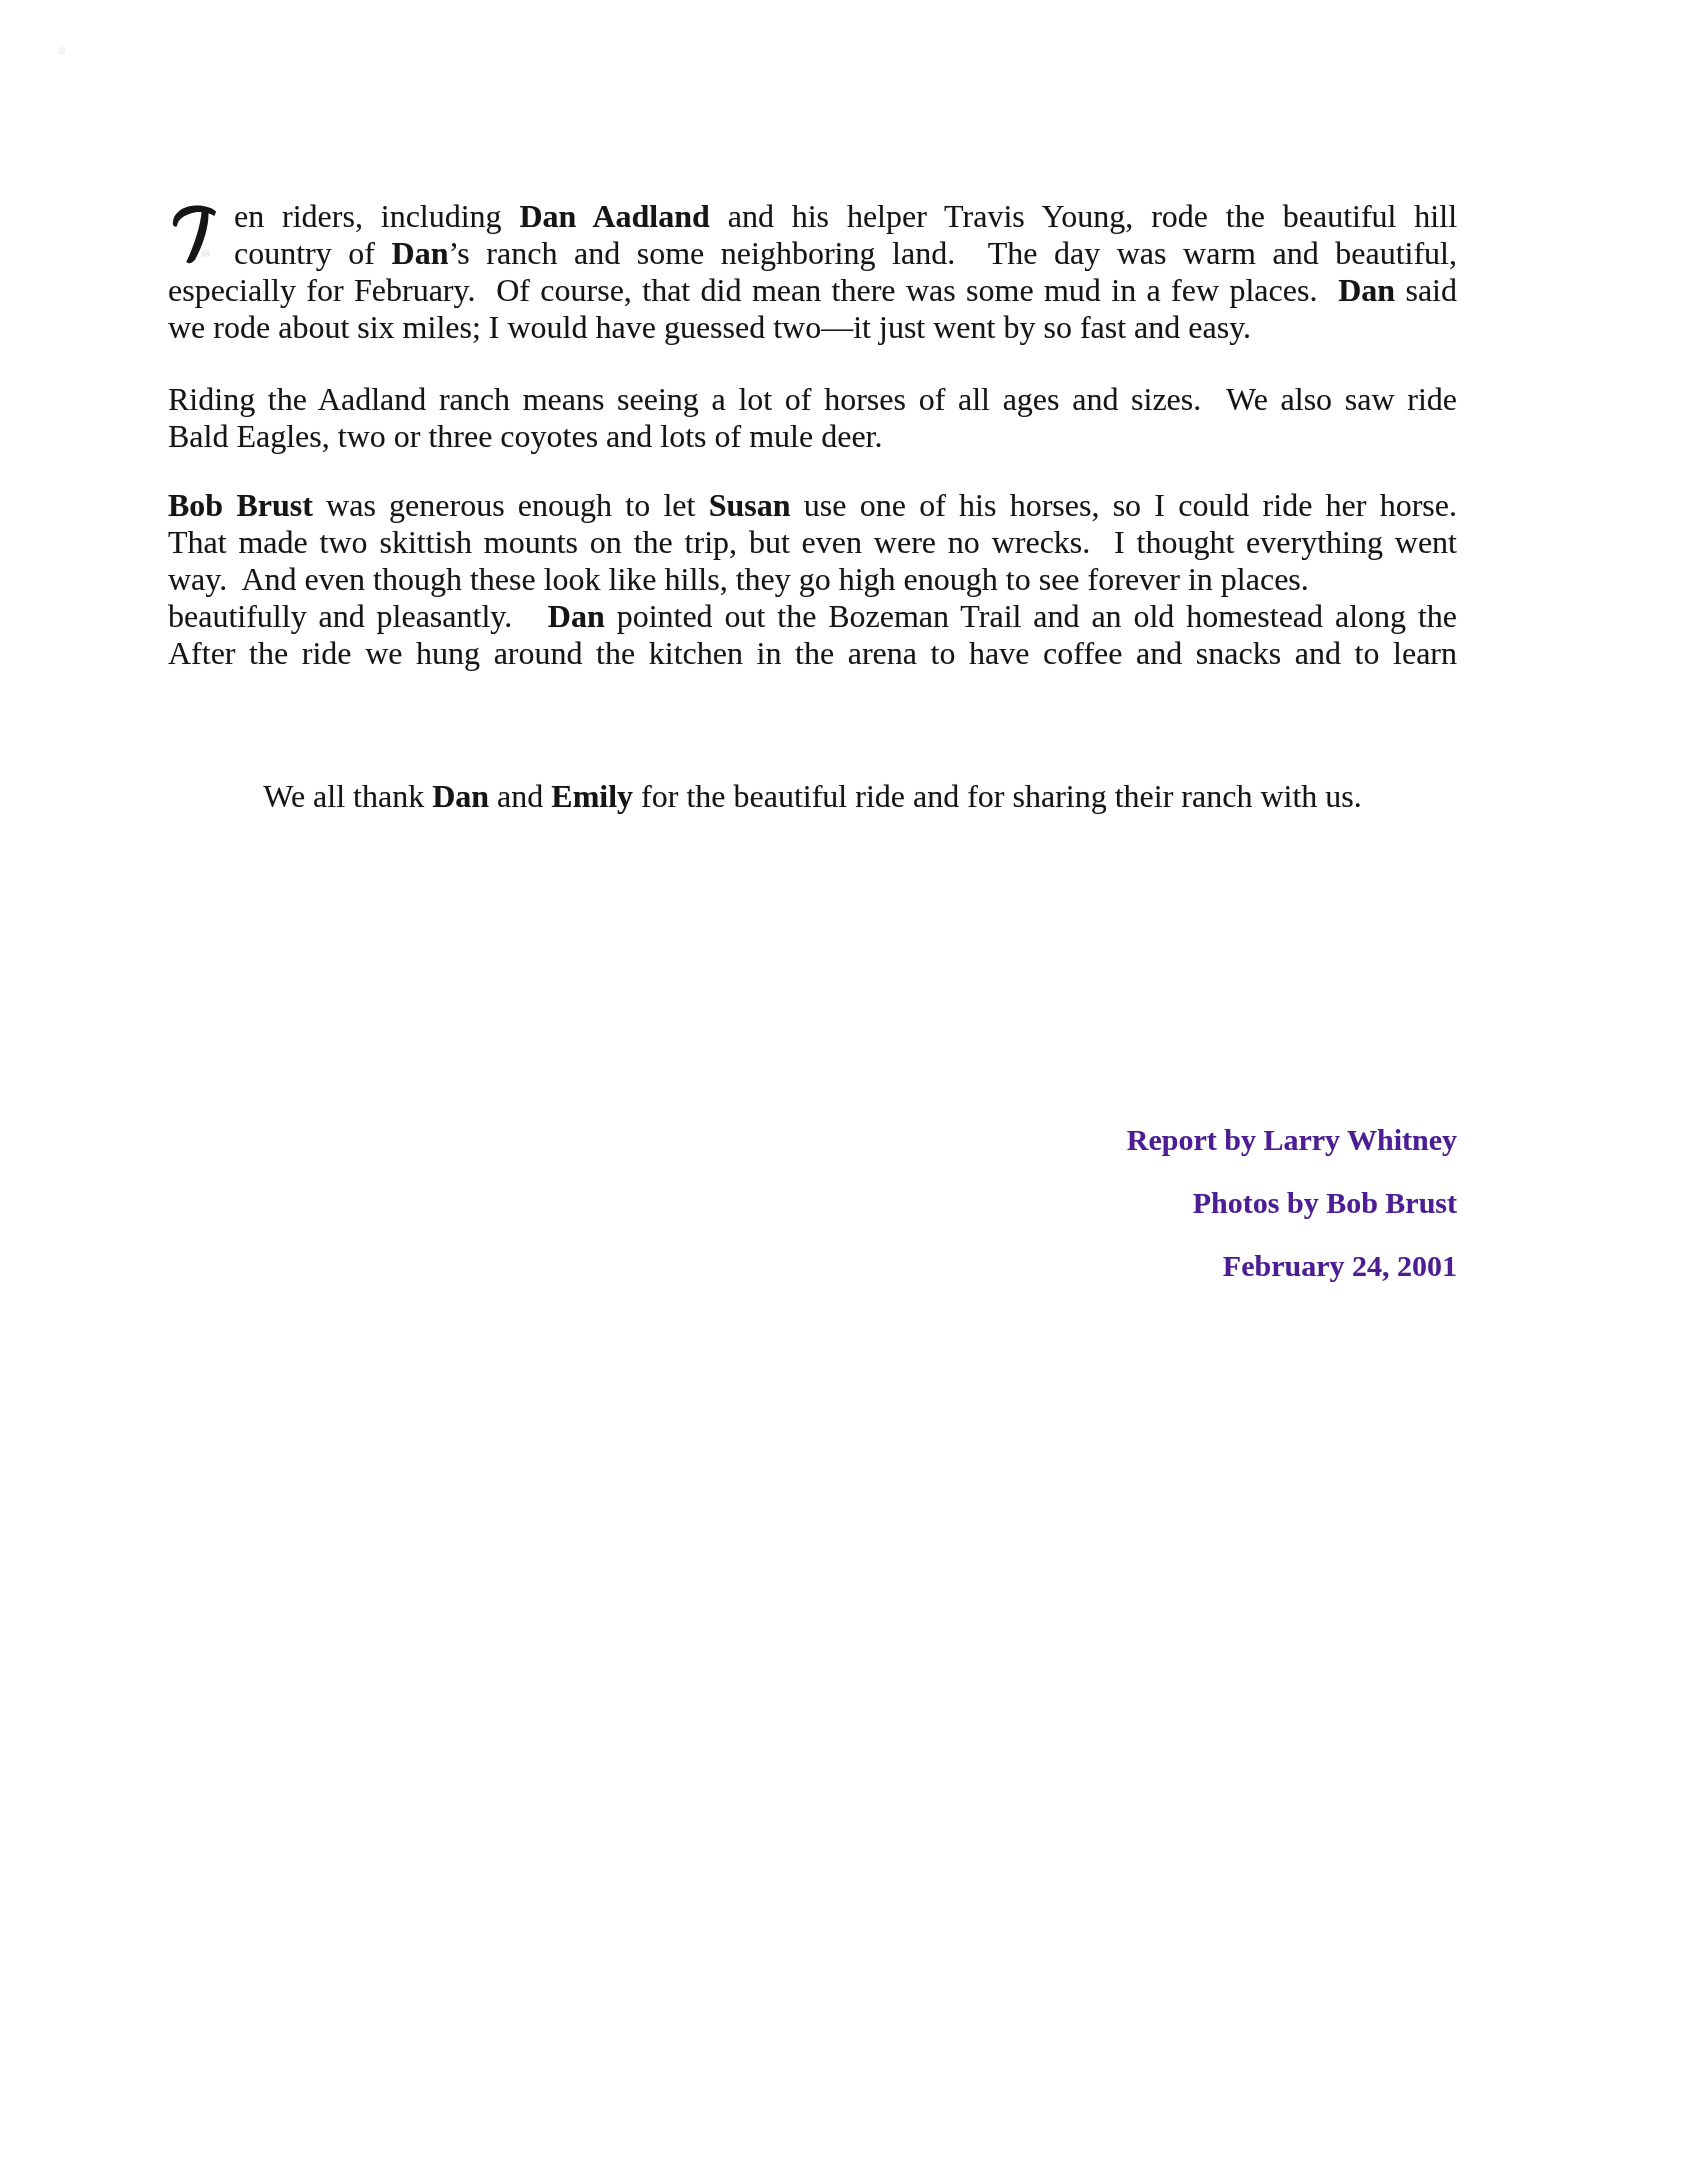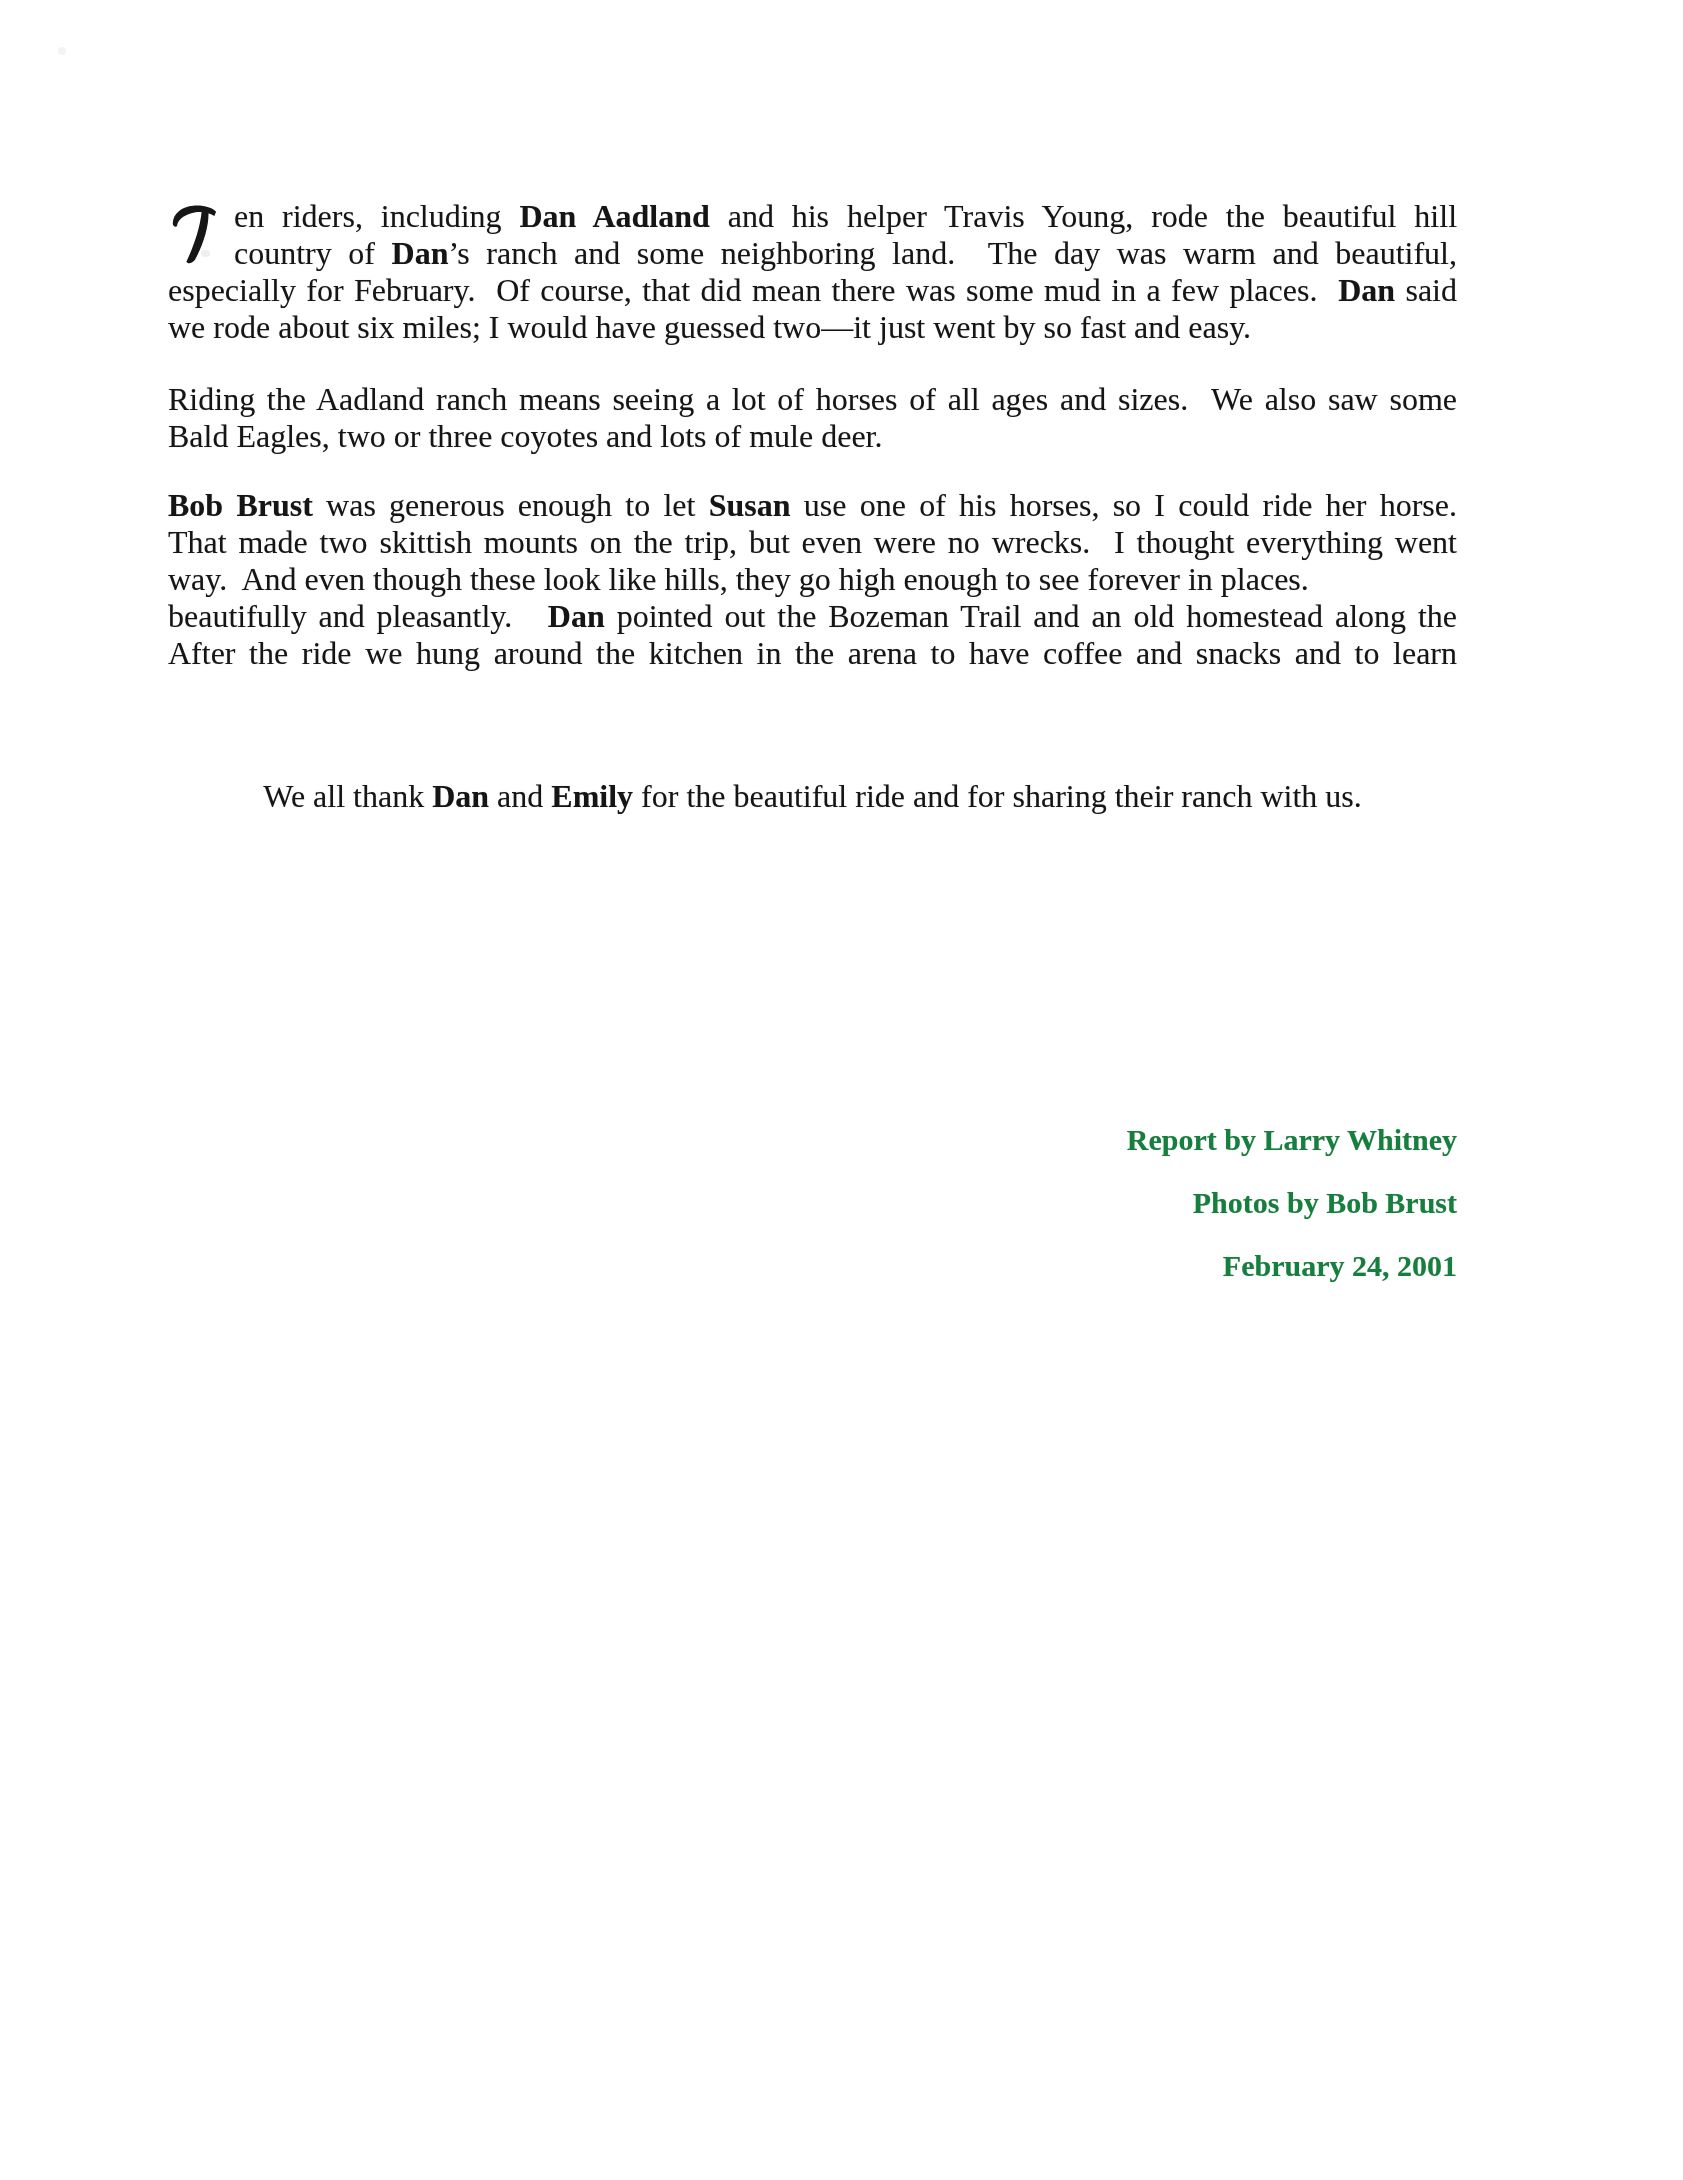--- a/index.html
+++ b/index.html
@@ -45,21 +45,21 @@
 
   
   #signature {
     position: absolute;
     left: 168px; top: 1121px;
     width: 1289px;
     text-align: right;
     font-size: 30px;
     line-height: 37px;
     font-weight: bold;
-    color: #15803d;
+    color: #4c1d95;
     text-shadow: 0 0 0.9px rgba(21,21,21,0.30);
   }
   #signature .sig-line { margin-bottom: 26px; }
 
   
   .speck {
     position: absolute;
     border-radius: 50%;
     background: #f3f3f3;
   }
@@ -80,21 +80,21 @@
   </svg>
 
   <div id="article">
       <div class="para p0">
         <div class="line just indent">en riders, including <b>Dan Aadland</b> and his helper Travis Young, rode the beautiful hill</div>
         <div class="line just indent">country of <b>Dan</b>’s ranch and some neighboring land.  The day was warm and beautiful,</div>
         <div class="line just">especially for February.  Of course, that did mean there was some mud in a few places.  <b>Dan</b> said</div>
         <div class="line">we rode about six miles; I would have guessed two—it just went by so fast and easy.</div>
       </div>
       <div class="para p1">
-        <div class="line just">Riding the Aadland ranch means seeing a lot of horses of all ages and sizes.  We also saw some</div>
+        <div class="line just">Riding the Aadland ranch means seeing a lot of horses of all ages and sizes.  We also saw ride</div>
         <div class="line">Bald Eagles, two or three coyotes and lots of mule deer.</div>
       </div>
       <div class="para p2">
         <div class="line just"><b>Bob Brust</b> was generous enough to let <b>Susan</b> use one of his horses, so I could ride her horse.</div>
         <div class="line just">That made two skittish mounts on the trip, but even were no wrecks.  I thought everything went</div>
         <div class="line">way.  And even though these look like hills, they go high enough to see forever in places.</div>
         <div class="line just">beautifully and pleasantly.   <b>Dan</b> pointed out the Bozeman Trail and an old homestead along the</div>
       </div>
       <div class="para p3">
         <div class="line just">After the ride we hung around the kitchen in the arena to have coffee and snacks and to learn</div>

